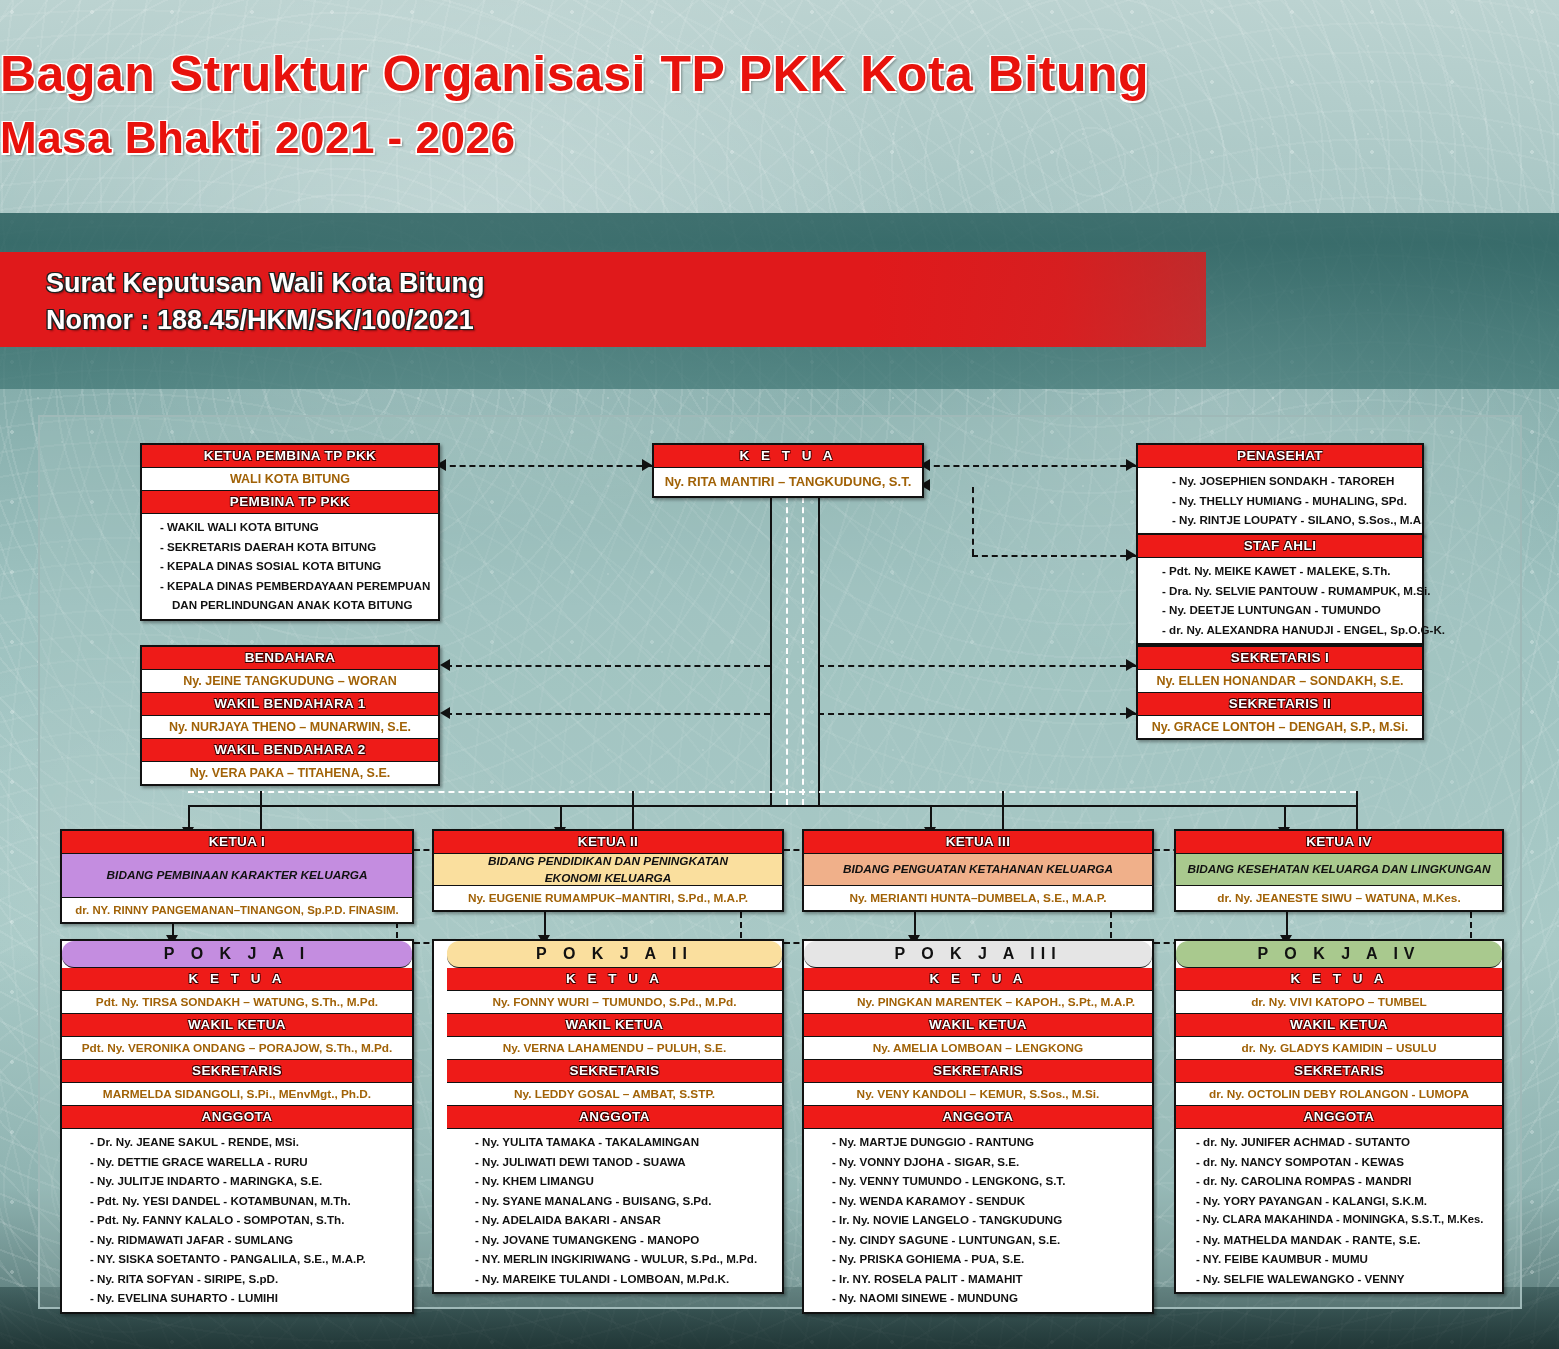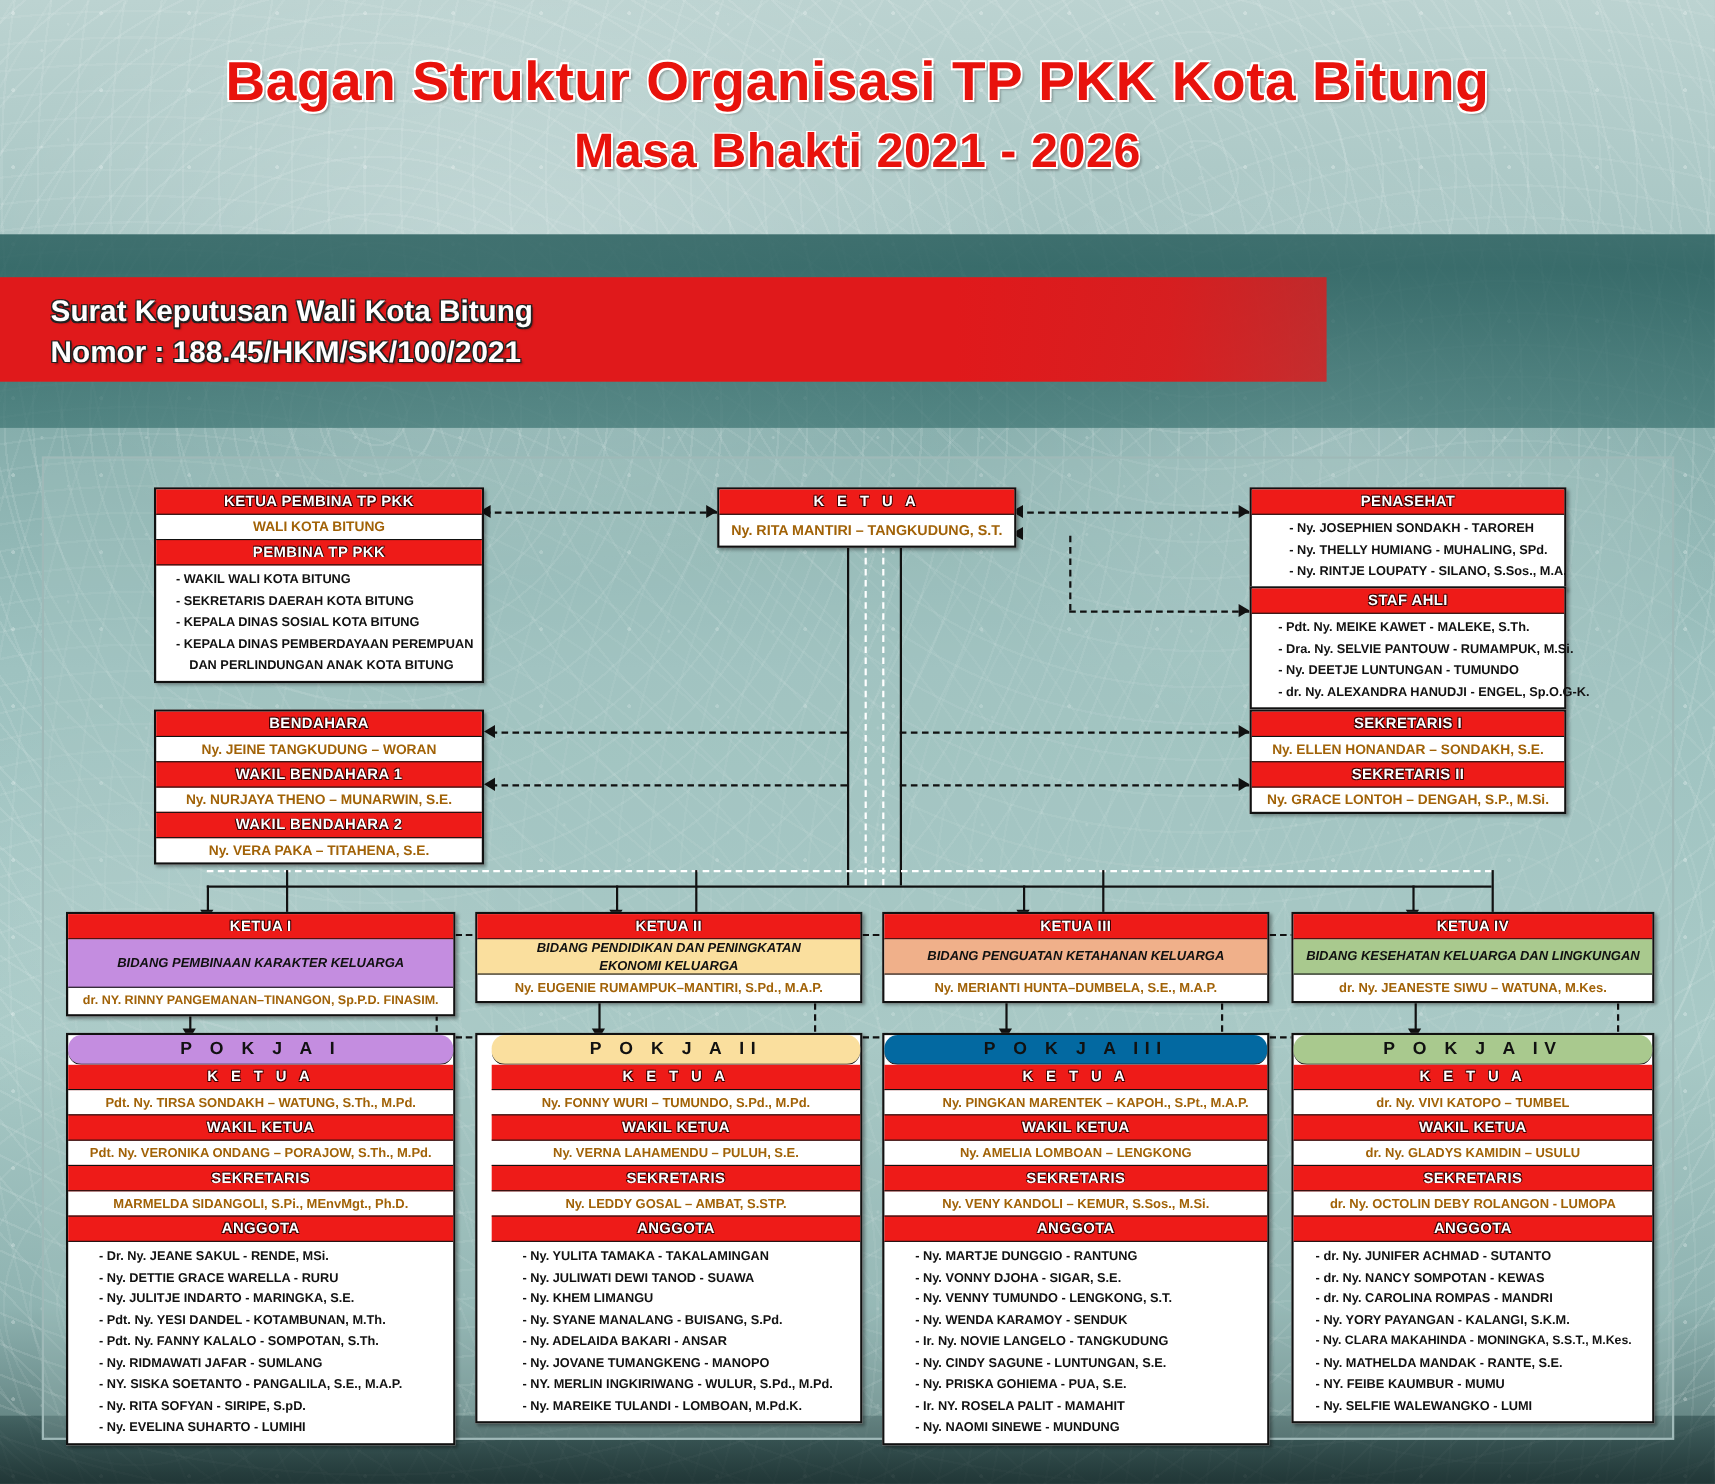--- a/index.html
+++ b/index.html
@@ -48,21 +48,21 @@
     background: linear-gradient(180deg, rgba(46,98,97,0.88), rgba(62,117,115,0.72));
   }
   .bg-bottom-strip {
     position: absolute; left: 0; right: 0; bottom: 0; height: 62px;
     background: linear-gradient(180deg, rgba(40,70,70,0.55), rgba(25,45,45,0.85));
   }
 
   
   .title-wrap {
     position: absolute; left: 0; right: 0; top: 44px;
-    text-align: center;
+    text-align: left;
   }
   .title-main, .title-sub {
     color: #e8120c;
     font-weight: bold;
     letter-spacing: 0.5px;
     text-shadow:
       -1.5px -1.5px 0 #ffffff, 1.5px -1.5px 0 #ffffff,
       -1.5px 1.5px 0 #ffffff, 1.5px 1.5px 0 #ffffff,
       3px 3px 2px rgba(0,0,0,0.25);
     white-space: nowrap;
@@ -389,21 +389,21 @@
         <div class="li">-  Ny. KHEM LIMANGU</div>
         <div class="li">-  Ny. SYANE MANALANG - BUISANG, S.Pd.</div>
         <div class="li">-  Ny. ADELAIDA BAKARI - ANSAR</div>
         <div class="li">-  Ny. JOVANE TUMANGKENG - MANOPO</div>
         <div class="li">-  NY. MERLIN INGKIRIWANG - WULUR, S.Pd., M.Pd.</div>
         <div class="li">-  Ny. MAREIKE TULANDI - LOMBOAN, M.Pd.K.</div>
       </div>
     </div>
 
     <div class="box" style="left:762px; top:522px; width:352px;">
-      <div class="pokja-title" style="background:#0369a1;">P O K J A   III</div>
+      <div class="pokja-title" style="background:#e5e5e5;">P O K J A   III</div>
       <div class="hdr spaced">K E T U A</div>
       <div class="nm" style="font-size:11.8px;padding-left:40px;">Ny. PINGKAN MARENTEK – KAPOH., S.Pt., M.A.P.</div>
       <div class="hdr divider">WAKIL KETUA</div>
       <div class="nm" style="font-size:11.8px;">Ny. AMELIA LOMBOAN – LENGKONG</div>
       <div class="hdr divider">SEKRETARIS</div>
       <div class="nm" style="font-size:11.8px;">Ny. VENY KANDOLI – KEMUR, S.Sos., M.Si.</div>
       <div class="hdr divider">ANGGOTA</div>
       <div class="list" style="padding-left:28px;">
         <div class="li">-  Ny. MARTJE DUNGGIO - RANTUNG</div>
         <div class="li">-  Ny. VONNY DJOHA - SIGAR, S.E.</div>
@@ -427,21 +427,21 @@
       <div class="nm" style="font-size:11.8px;">dr. Ny. OCTOLIN DEBY ROLANGON - LUMOPA</div>
       <div class="hdr divider">ANGGOTA</div>
       <div class="list" style="padding-left:20px;">
         <div class="li">-  dr. Ny. JUNIFER ACHMAD - SUTANTO</div>
         <div class="li">-  dr. Ny. NANCY SOMPOTAN - KEWAS</div>
         <div class="li">-  dr. Ny. CAROLINA ROMPAS - MANDRI</div>
         <div class="li">-  Ny. YORY PAYANGAN - KALANGI, S.K.M.</div>
         <div class="li" style="font-size:11.2px;">-  Ny. CLARA MAKAHINDA - MONINGKA, S.S.T., M.Kes.</div>
         <div class="li">-  Ny. MATHELDA MANDAK - RANTE, S.E.</div>
         <div class="li">-  NY. FEIBE KAUMBUR - MUMU</div>
-        <div class="li">-  Ny. SELFIE WALEWANGKO - LUMI</div>
+        <div class="li">-  Ny. SELFIE WALEWANGKO - VENNY</div>
       </div>
     </div>
 
     <div class="legend">
       <div class="lg-item" style="left:20px; top:4px;">
         <span class="lg-solid"></span>
         <span class="lg-label">GARIS TUGAS</span>
       </div>
       <div class="lg-item" style="left:400px; top:4px;">
         <span class="lg-dash"></span>

